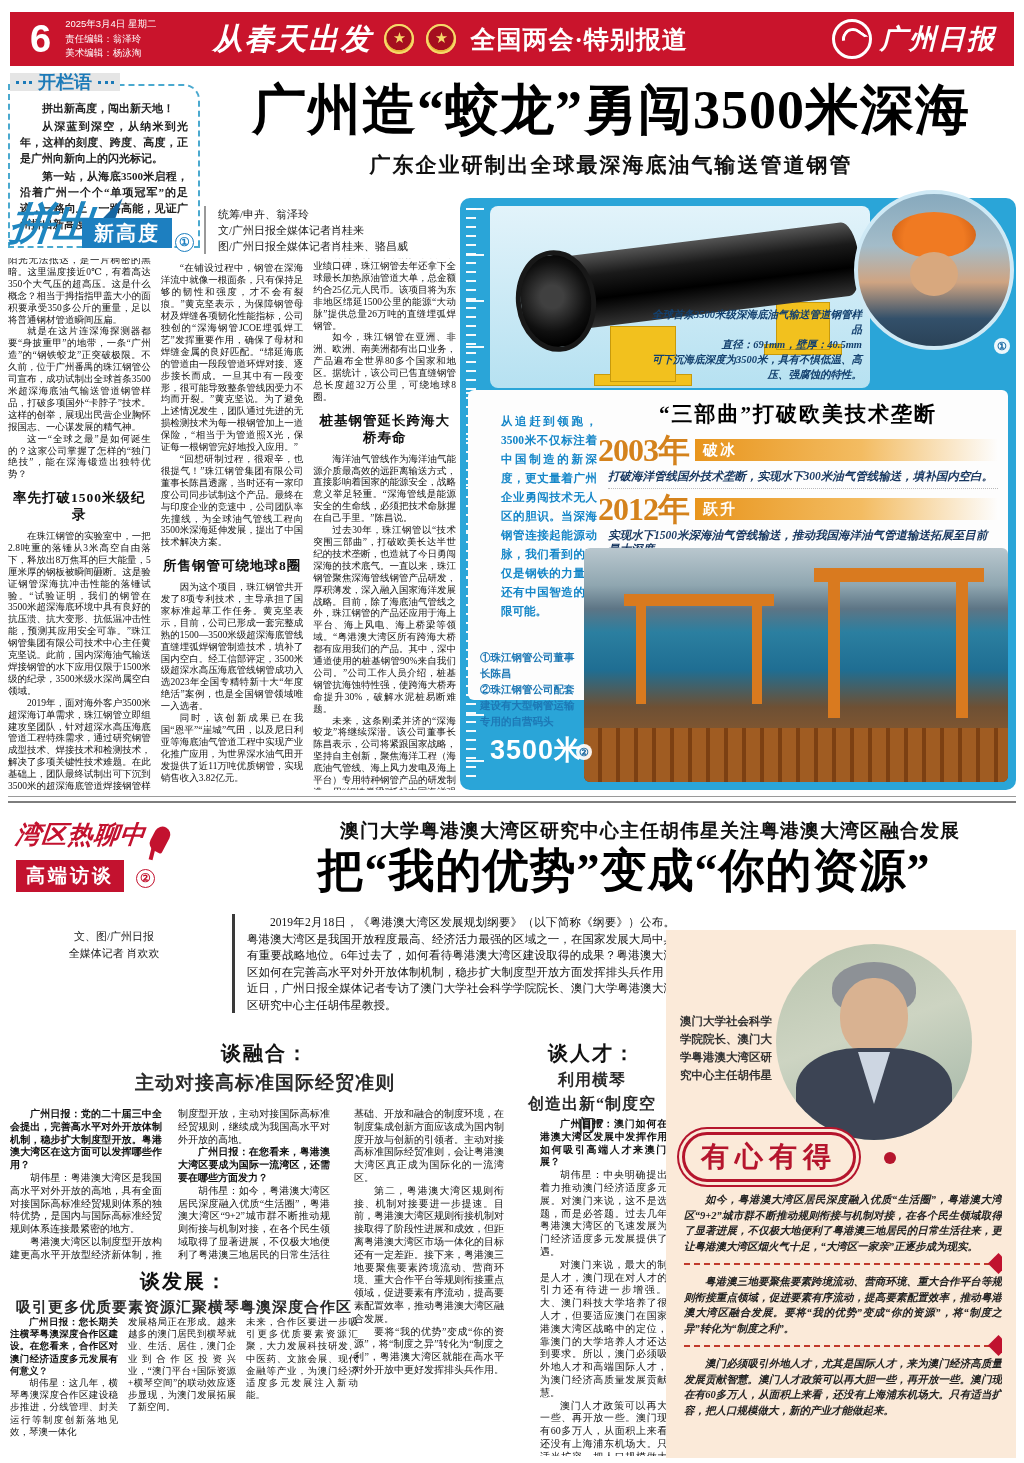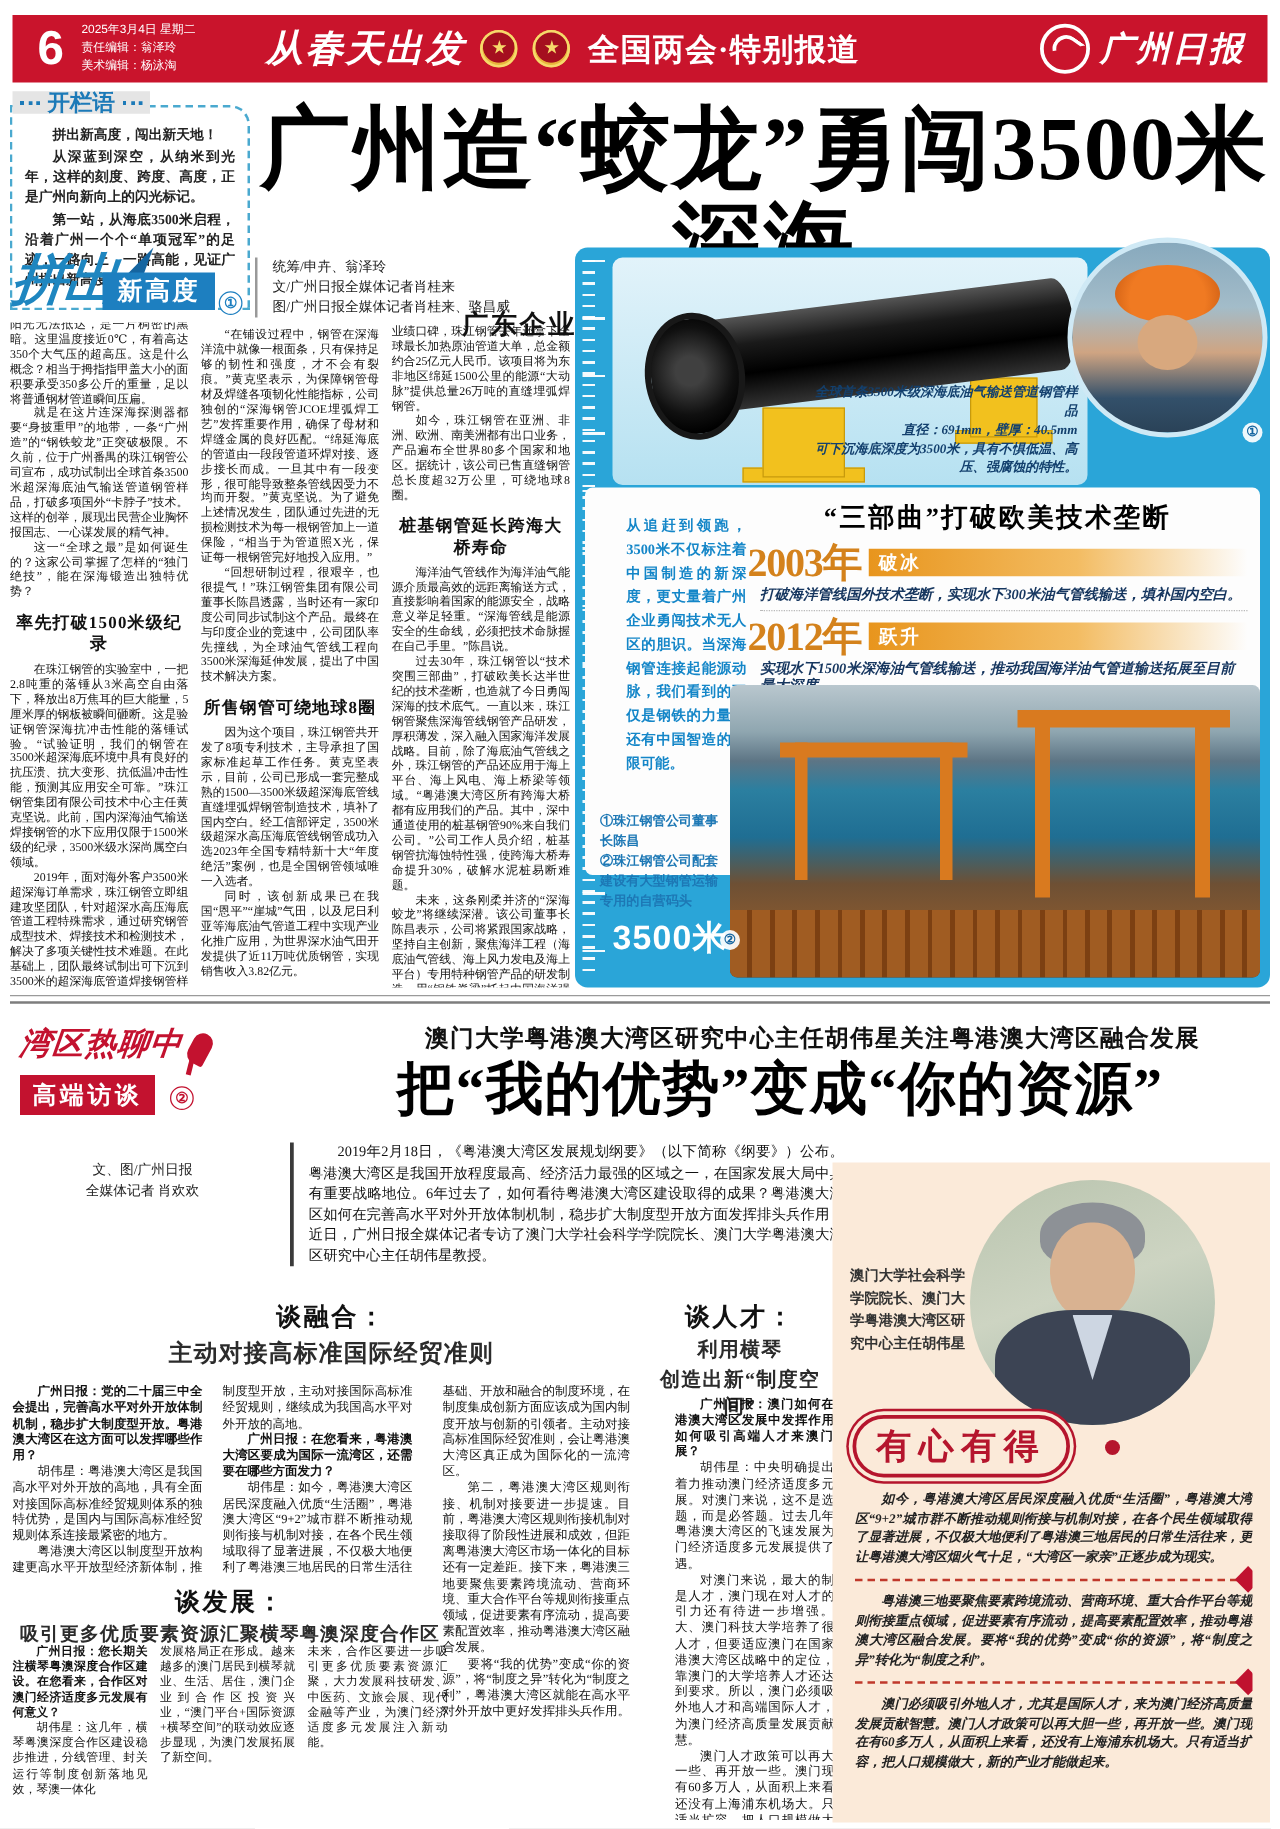--- a/index.html
+++ b/index.html
@@ -28,21 +28,21 @@
   
   .kailan{position:absolute;left:8px;top:84px;width:192px;height:164px;border:2px dashed #4aa9cf;
           border-radius:0 16px 0 0;padding:14px 10px 6px;box-sizing:border-box;background:#fff;}
   .kailan-title{position:absolute;top:-13px;left:0;background:#e5e5e5;color:#1c7ab8;
           font:bold 18px/1 "Liberation Serif",serif;padding:0 6px;display:flex;align-items:center;gap:6px;}
   .kdash{display:inline-block;width:16px;border-top:3px dotted #1c7ab8;height:0;}
   .kailan p{font-size:11px;line-height:16px;font-weight:600;text-indent:2em;margin:0 0 2px;text-align:justify;color:#222;}
 
   
   .mainhead{position:absolute;left:205px;top:82px;width:812px;text-align:center;}
-  .mainhead h1{font-size:72px;line-height:1.05;font-weight:900;margin:0;letter-spacing:1px;color:#000;}
+  .mainhead h1{font-size:54px;line-height:1.05;font-weight:900;margin:0;letter-spacing:1px;color:#000;}
   .mainhead .sub{font-size:21px;font-weight:600;margin-top:12px;letter-spacing:2px;}
 
   
   .pinchu{position:absolute;left:6px;top:196px;width:190px;height:58px;}
   .pinchu .chars{position:absolute;left:4px;top:-2px;font-size:44px;font-weight:900;font-style:italic;
                  color:#1e86c0;transform:skew(-6deg);letter-spacing:-2px;}
   .pinchu .arrow{position:absolute;left:96px;top:2px;width:0;height:0;border-left:16px solid transparent;
                  border-bottom:26px solid #1565a0;transform:skew(-20deg);}
   .badge-xgd{position:absolute;right:24px;bottom:6px;background:#1d7fc0;color:#fff;
              font:bold 20px/1.3 "Liberation Serif",serif;padding:2px 12px;letter-spacing:2px;}

